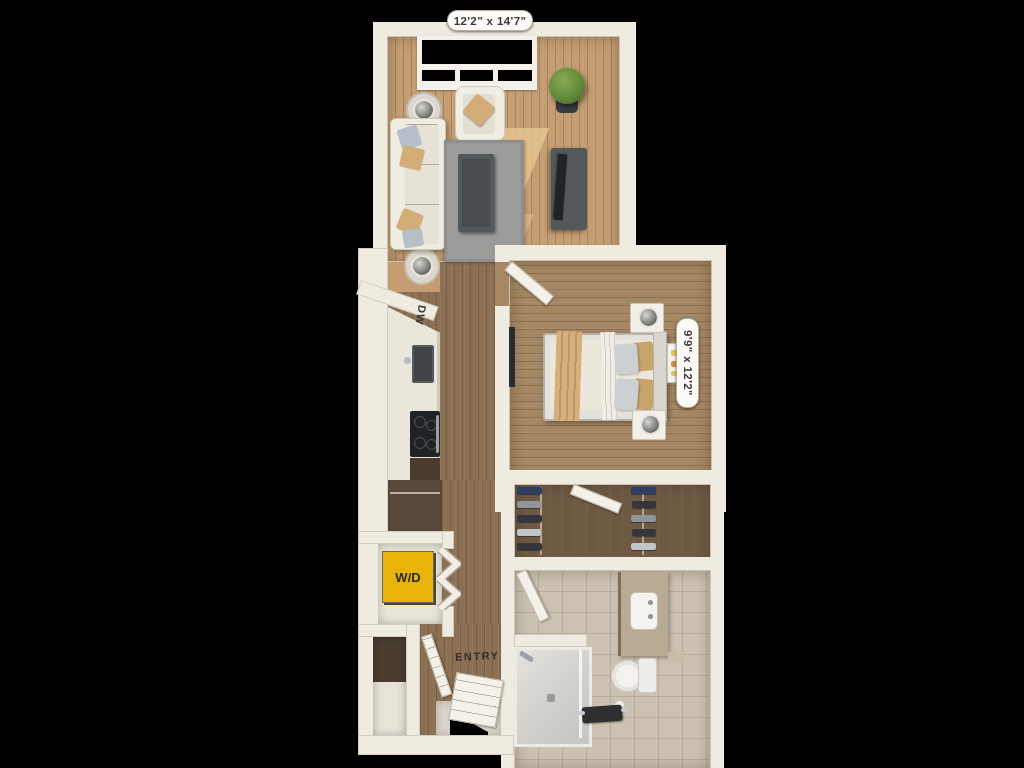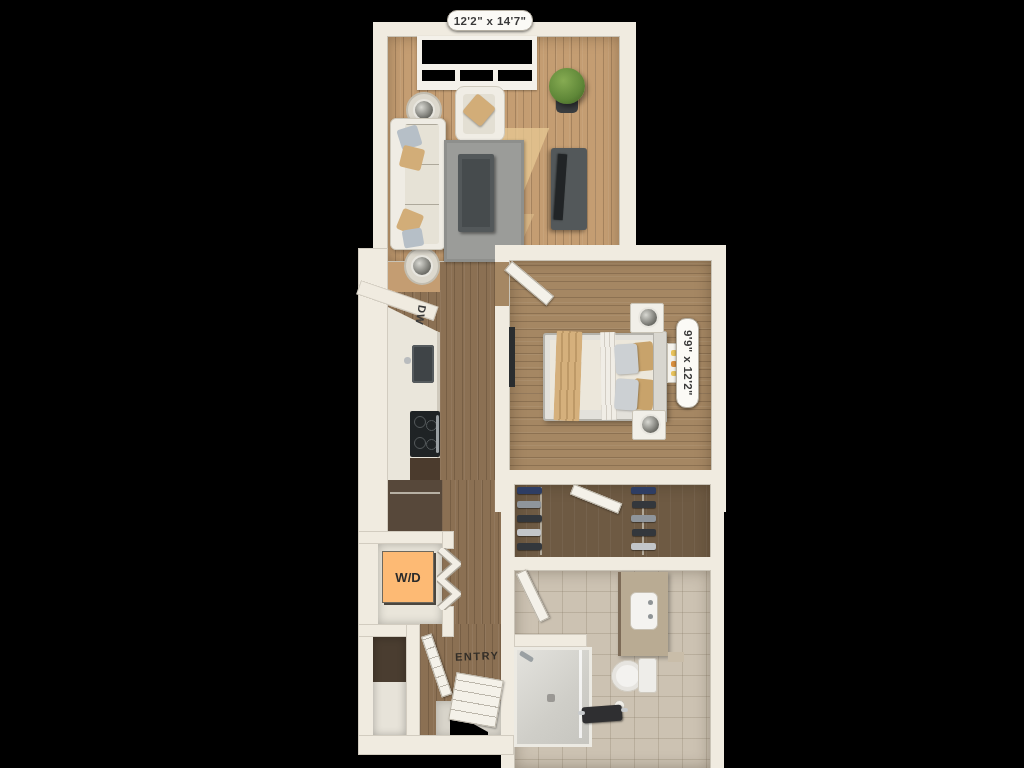--- a/index.html
+++ b/index.html
@@ -182,21 +182,21 @@
   </div>
   <div class="abs" style="left:582px;top:706px;width:40px;height:16px;background:#2f2f31;border-radius:3px;transform:rotate(-4deg);box-shadow:1px 1px 2px rgba(0,0,0,.5);"></div>
   <div class="abs" style="left:578px;top:711px;width:7px;height:4px;background:#c9ccce;border-radius:2px;"></div>
   <div class="abs" style="left:621px;top:708px;width:7px;height:4px;background:#c9ccce;border-radius:2px;"></div>
 
   <div class="abs" style="left:378px;top:544px;width:64px;height:80px;background:#e9e5da;box-shadow:inset 0 0 10px rgba(0,0,0,.25);"></div>
   <div class="wall" style="left:358px;top:531px;width:96px;height:13px;"></div>
   <div class="wall" style="left:358px;top:624px;width:62px;height:13px;"></div>
   <div class="wall" style="left:442px;top:531px;width:12px;height:18px;"></div>
   <div class="wall" style="left:442px;top:606px;width:12px;height:31px;"></div>
-  <div class="abs" style="left:382px;top:551px;width:50px;height:50px;background:#fdba74;border:1px solid #6e685c;
+  <div class="abs" style="left:382px;top:551px;width:50px;height:50px;background:#eab308;border:1px solid #6e685c;
               box-shadow:2px 2px 0 #4a463f;display:flex;align-items:center;justify-content:center;">
     <span class="lbl" style="position:static;font-size:13px;color:#2b2b2b;">W/D</span>
   </div>
 
   <svg class="abs" style="left:437px;top:548px;" width="24" height="62" viewBox="0 0 24 62">
     <polyline points="3,1 20,16 3,31 20,46 3,61" fill="none" stroke="#aaa498" stroke-width="9"></polyline>
     <polyline points="3,1 20,16 3,31 20,46 3,61" fill="none" stroke="#f2eee5" stroke-width="6"></polyline>
   </svg>
 
   <div class="abs" style="left:373px;top:637px;width:33px;height:99px;background:linear-gradient(180deg,#4a3d30 0 45%, #e7e3d9 45% 100%);box-shadow:inset 0 0 8px rgba(0,0,0,.3);"></div>

